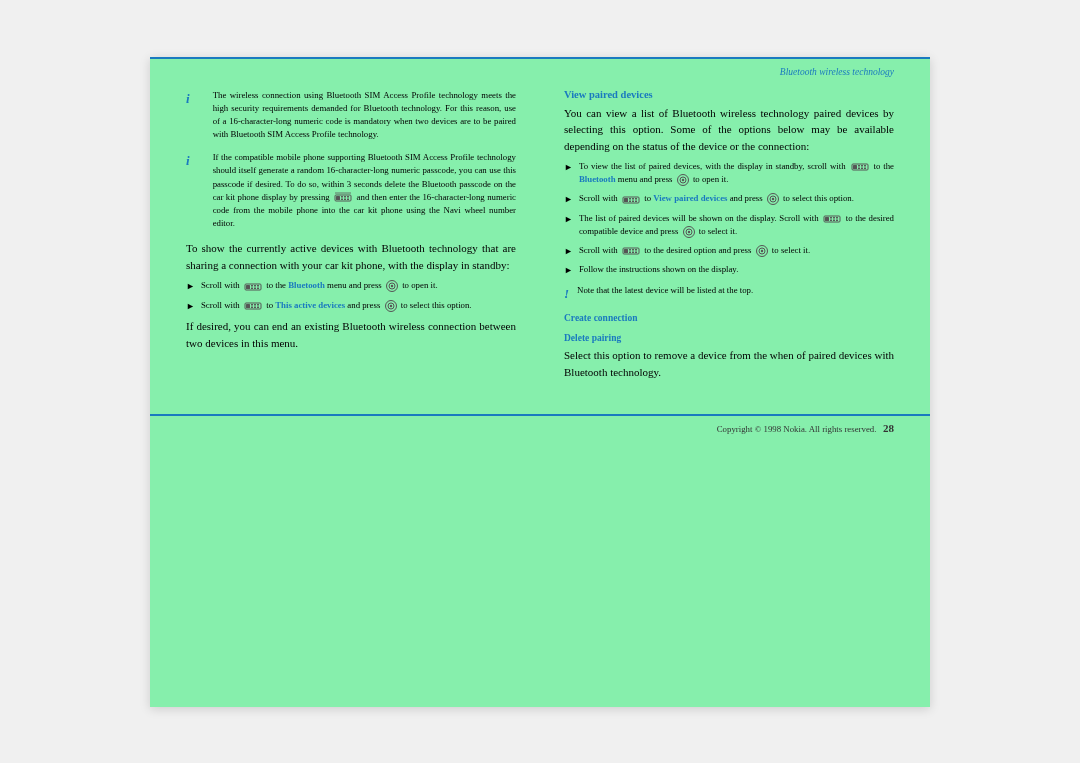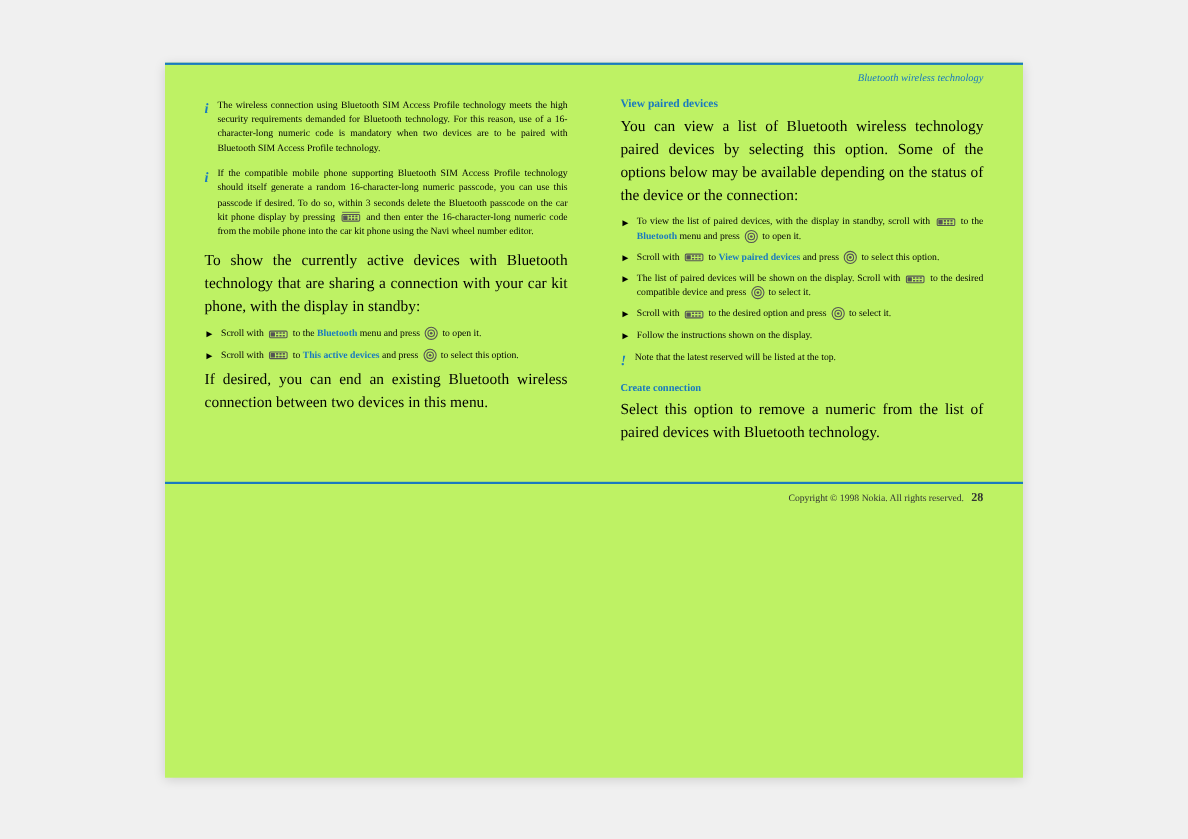--- a/index.html
+++ b/index.html
@@ -9,21 +9,21 @@
       display: flex;
       justify-content: center;
       align-items: center;
       min-height: 100vh;
       font-family: 'Times New Roman', Times, serif;
     }
 
     .page {
       width: 780px;
       min-height: 650px;
-      background: #bef264;
+      background: #86efac;
       padding: 0;
       position: relative;
       box-shadow: 0 2px 10px rgba(0,0,0,0.15);
     }
 
     .top-rule {
       width: 100%;
       height: 2px;
       background: #1a7abf;
       margin-bottom: 0;
@@ -68,36 +68,37 @@
       font-weight: bold;
       color: #1a7abf;
       flex-shrink: 0;
       margin-top: 0px;
       font-style: italic;
       font-family: serif;
     }
 
     .info-text {
       flex: 1;
+      margin-left: 15px;
     }
 
     .section-title {
       font-size: 10.5px;
       font-weight: bold;
       color: #1a7abf;
       margin-bottom: 5px;
       margin-top: 8px;
     }
 
     .section-title:first-child {
       margin-top: 0;
     }
 
     .body-text {
-      font-size: 14px;
+      font-size: 11px;
       line-height: 1.5;
       text-align: justify;
       margin-bottom: 6px;
     }
 
     .bullet-list {
       list-style: none;
       margin: 0;
       padding: 0;
     }
@@ -427,28 +428,31 @@
         <li>
           <span class="bullet-arrow">►</span>
           <span>
             Follow the instructions shown on the display.
           </span>
         </li>
       </ul>
 
       <div class="note-block">
         <span class="note-icon">!</span>
-        <span>Note that the latest reserved will be listed at the top.</span>
+        <span>Note that the latest device will be listed at the top.</span>
       </div>
 
       <div class="subsection-title">
         <span>Create connection</span>
       </div>
 
-      <p class="body-text">Select this option to remove a numeric from the list of paired devices with Bluetooth technology.</p>
+      <div class="subsection-title">
+        <span>Delete pairing</span>
+      </div>
+      <p class="body-text">Select this option to remove a device from the when of paired devices with Bluetooth technology.</p>
 
     </div>
   </div>
 
   <div class="bottom-rule"></div>
 
   <div class="page-footer">
     <span>Copyright © 1998 Nokia. All rights reserved.</span>
     &nbsp;&nbsp;<strong>28</strong>
   </div>

